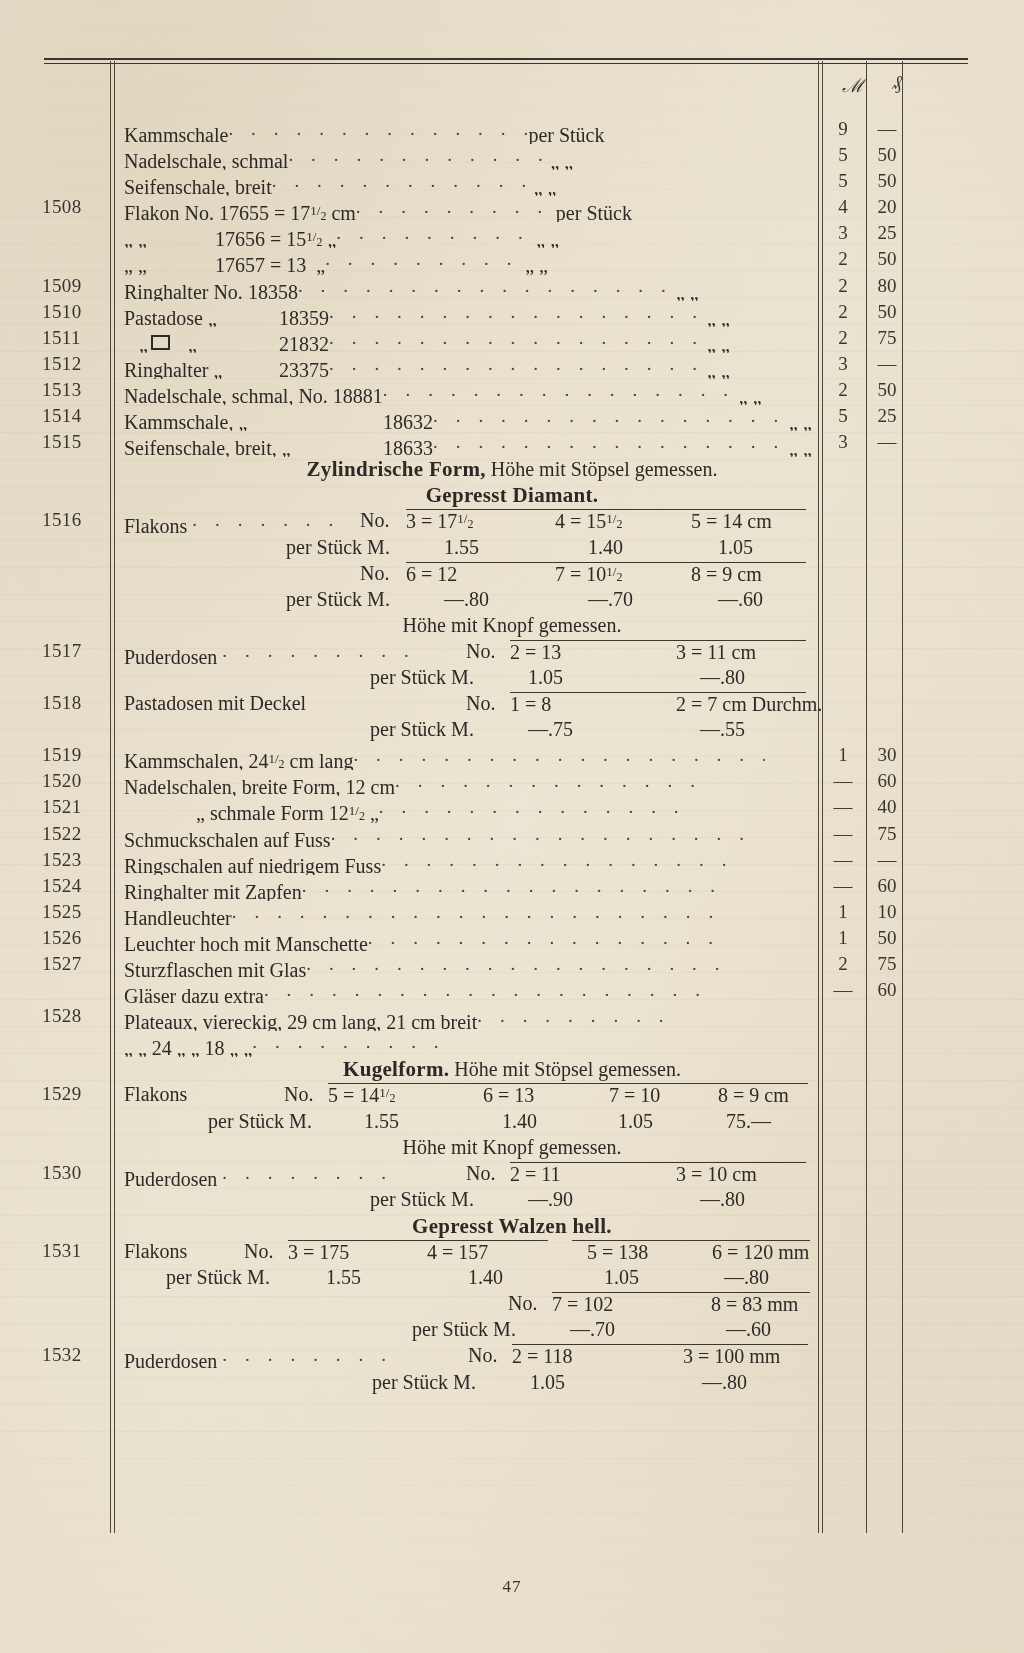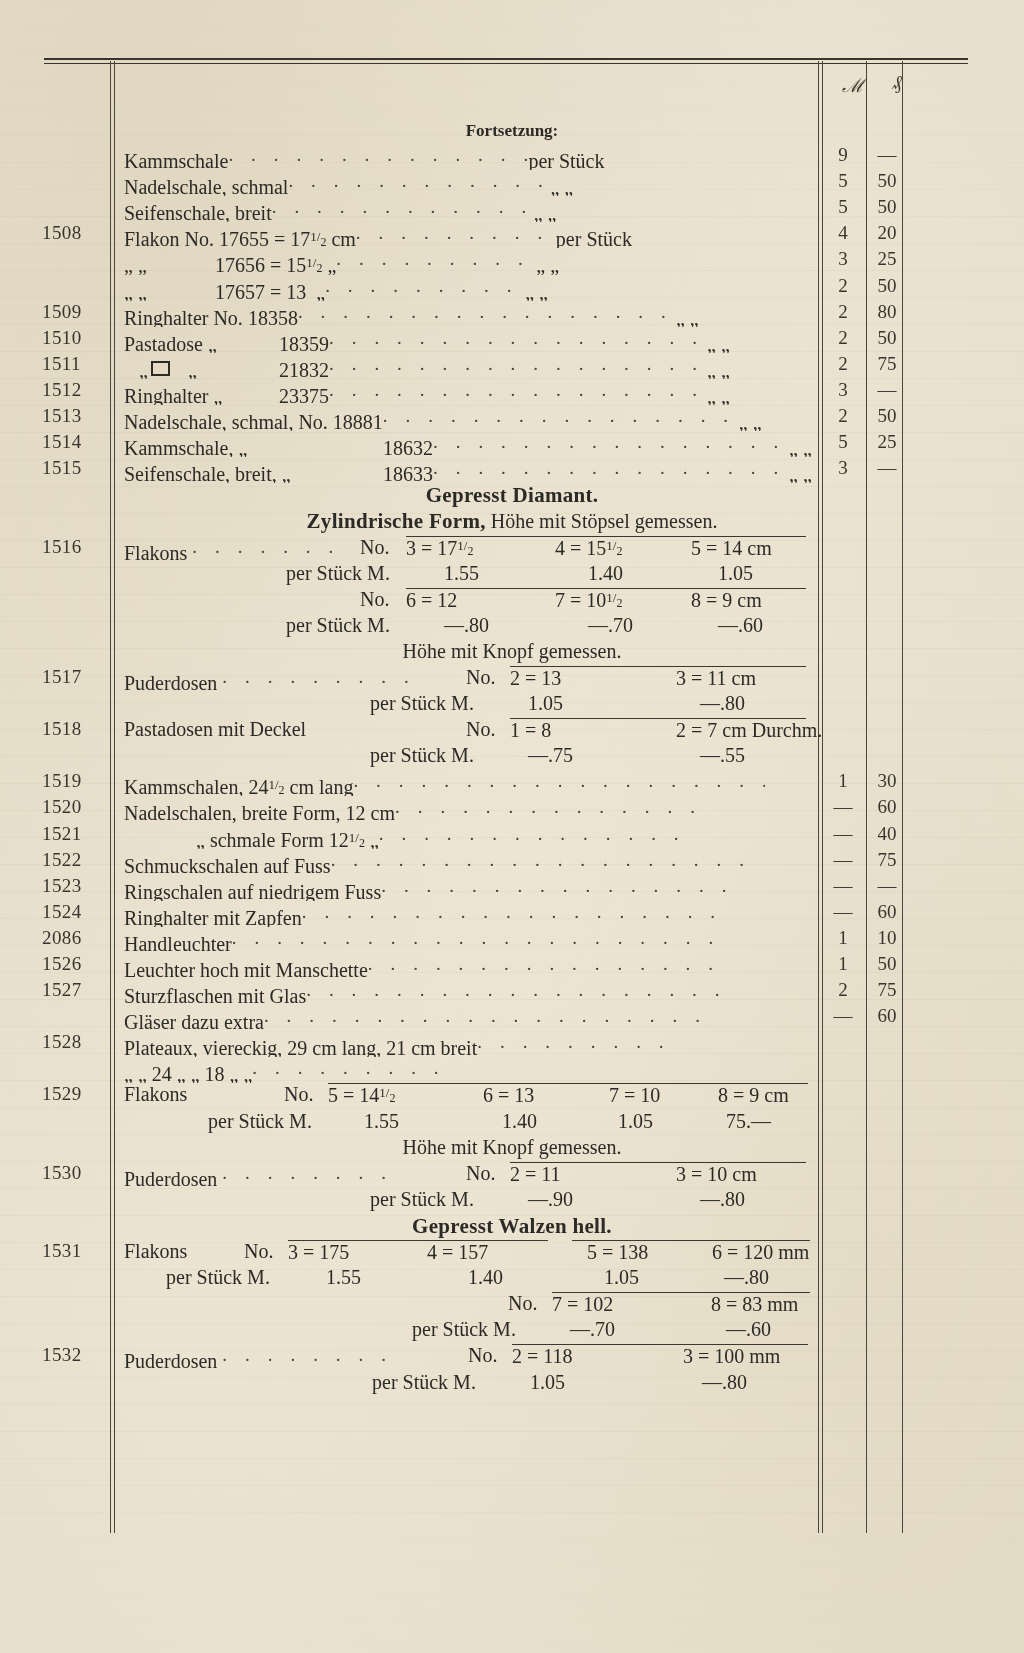--- a/index.html
+++ b/index.html
@@ -136,23 +136,20 @@
   <div class="vrule double v-item-l"></div>
   <div class="vrule double v-price-l"></div>
   <div class="vrule v-price-m"></div>
   <div class="vrule v-right"></div>
 
   <div class="cur mk">ℳ</div>
   <div class="cur pf">₰</div>
 
   <div class="rows">
 
-    <div class="hdr">
-      <span class="h-cont">Fortsetzung:</span>
-    </div>
 
     <div class="row">
       <div class="num"></div>
       <div class="desc"><span>Kammschale</span><span class="lead f1">. . . . . . . . . . . . . . . . . . . . . . . . . . . .</span><span class="tail">per Stück</span></div>
       <div class="mk">9</div>
       <div class="pf">—</div>
     </div>
     <div class="row">
       <div class="num"></div>
       <div class="desc"><span>Nadelschale, schmal</span><span class="lead f2">. . . . . . . . . . . . . . . . . . . . . . . . . . . .</span><span class="tail">„        „</span></div>
@@ -222,26 +219,26 @@
       <div class="mk">5</div>
       <div class="pf">25</div>
     </div>
     <div class="row">
       <div class="num">1515</div>
       <div class="desc"><span style="display:inline-block;width:254px">Seifenschale, breit,     „</span> <span>18633</span><span class="lead f7">. . . . . . . . . . . . . . . . . . . . . . . . . . . .</span><span class="tail">„        „</span></div>
       <div class="mk">3</div>
       <div class="pf">—</div>
     </div>
 
-    <div class="hdr">
-      <span class="h-big">Gepresst Diamant.</span>
-    </div>
     <div class="hdr h-mix">
       <span class="b">Zylindrische Form,</span>
       <span class="n">Höhe mit Stöpsel gemessen.</span>
+    </div>
+    <div class="hdr">
+      <span class="h-big">Gepresst Diamant.</span>
     </div>
 
     <div class="spec">
       <div class="num">1516</div>
       <span class="lbl"><span>Flakons</span> <span class="lead f8">. . . . . . . . . . .</span></span>
       <span class="cell" style="left:360px">No.</span>
       <span class="cell ul" style="left:406px;width:134px"><span>3</span> <span>=</span> <span>17</span><span class="frac"><i>1</i><span class="sl">/</span><span class="dn">2</span></span></span>
       <span class="cell ul" style="left:540px;width:136px">&nbsp;&nbsp;&nbsp;<span>4</span> <span>=</span> <span>15</span><span class="frac"><i>1</i><span class="sl">/</span><span class="dn">2</span></span></span>
       <span class="cell ul" style="left:676px;width:130px">&nbsp;&nbsp;&nbsp;<span>5</span> <span>=</span> <span>14</span> <span>cm</span></span>
     </div>
@@ -325,21 +322,21 @@
       <div class="mk">—</div>
       <div class="pf">—</div>
     </div>
     <div class="row">
       <div class="num">1524</div>
       <div class="desc"><span>Ringhalter mit Zapfen</span><span class="lead f6">. . . . . . . . . . . . . . . . . . . . . . . . . . . . . . . .</span></div>
       <div class="mk">—</div>
       <div class="pf">60</div>
     </div>
     <div class="row">
-      <div class="num">2086</div>
+      <div class="num">1525</div>
       <div class="desc"><span>Handleuchter</span><span class="lead" style="width:480px">. . . . . . . . . . . . . . . . . . . . . . . . . . . . . . . . . .</span></div>
       <div class="mk">1</div>
       <div class="pf">10</div>
     </div>
     <div class="row">
       <div class="num">1526</div>
       <div class="desc"><span>Leuchter hoch mit Manschette</span><span class="lead" style="width:364px">. . . . . . . . . . . . . . . . . . . . . . . . . . . . . . . .</span></div>
       <div class="mk">1</div>
       <div class="pf">50</div>
     </div>
@@ -361,20 +358,24 @@
       <div class="mk"></div>
       <div class="pf"></div>
     </div>
     <div class="row">
       <div class="num"></div>
       <div class="desc"><span>„         „        24  „    „   18  „    „</span><span class="lead" style="width:186px">. . . . . . . . . . . . .</span></div>
       <div class="mk"></div>
       <div class="pf"></div>
     </div>
 
+    <div class="hdr h-mix">
+      <span class="b">Kugelform.</span>
+      <span class="n">Höhe mit Stöpsel gemessen.</span>
+    </div>
 
     <div class="spec">
       <div class="num">1529</div>
       <span class="lbl">Flakons</span>
       <span class="cell" style="left:284px">No.</span>
       <span class="cell ul" style="left:328px;width:140px"><span>5</span> <span>=</span> <span>14</span><span class="frac"><i>1</i><span class="sl">/</span><span class="dn">2</span></span></span>
       <span class="cell ul" style="left:468px;width:126px">&nbsp;&nbsp;&nbsp;<span>6</span> <span>=</span> <span>13</span></span>
       <span class="cell ul" style="left:594px;width:114px">&nbsp;&nbsp;&nbsp;<span>7</span> <span>=</span> <span>10</span></span>
       <span class="cell ul" style="left:708px;width:100px">&nbsp;&nbsp;<span>8</span> <span>=</span> <span>9</span> <span>cm</span></span>
     </div>
@@ -443,13 +444,14 @@
       <span class="cell ul" style="left:678px;width:130px">&nbsp;<span>3</span> <span>=</span> <span>100</span> <span>mm</span></span>
     </div>
     <div class="priceline">
       <span class="cell" style="left:372px">per Stück M.</span>
       <span class="cell" style="left:530px">1.05</span>
       <span class="cell" style="left:702px">—.80</span>
     </div>
 
   </div>
 
+  <div class="folio">47</div>
 </div>
 
 </body></html>

